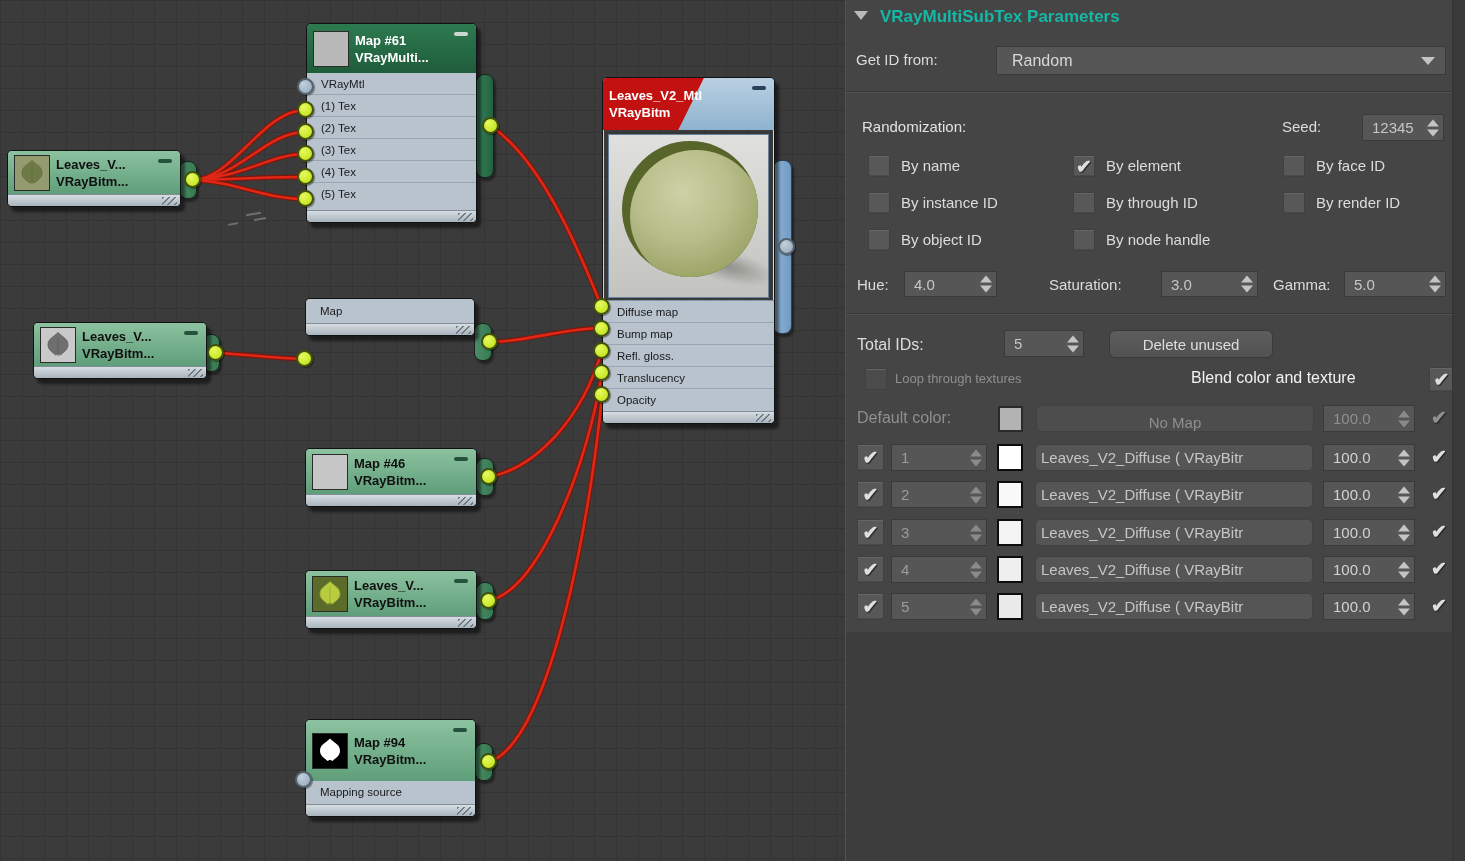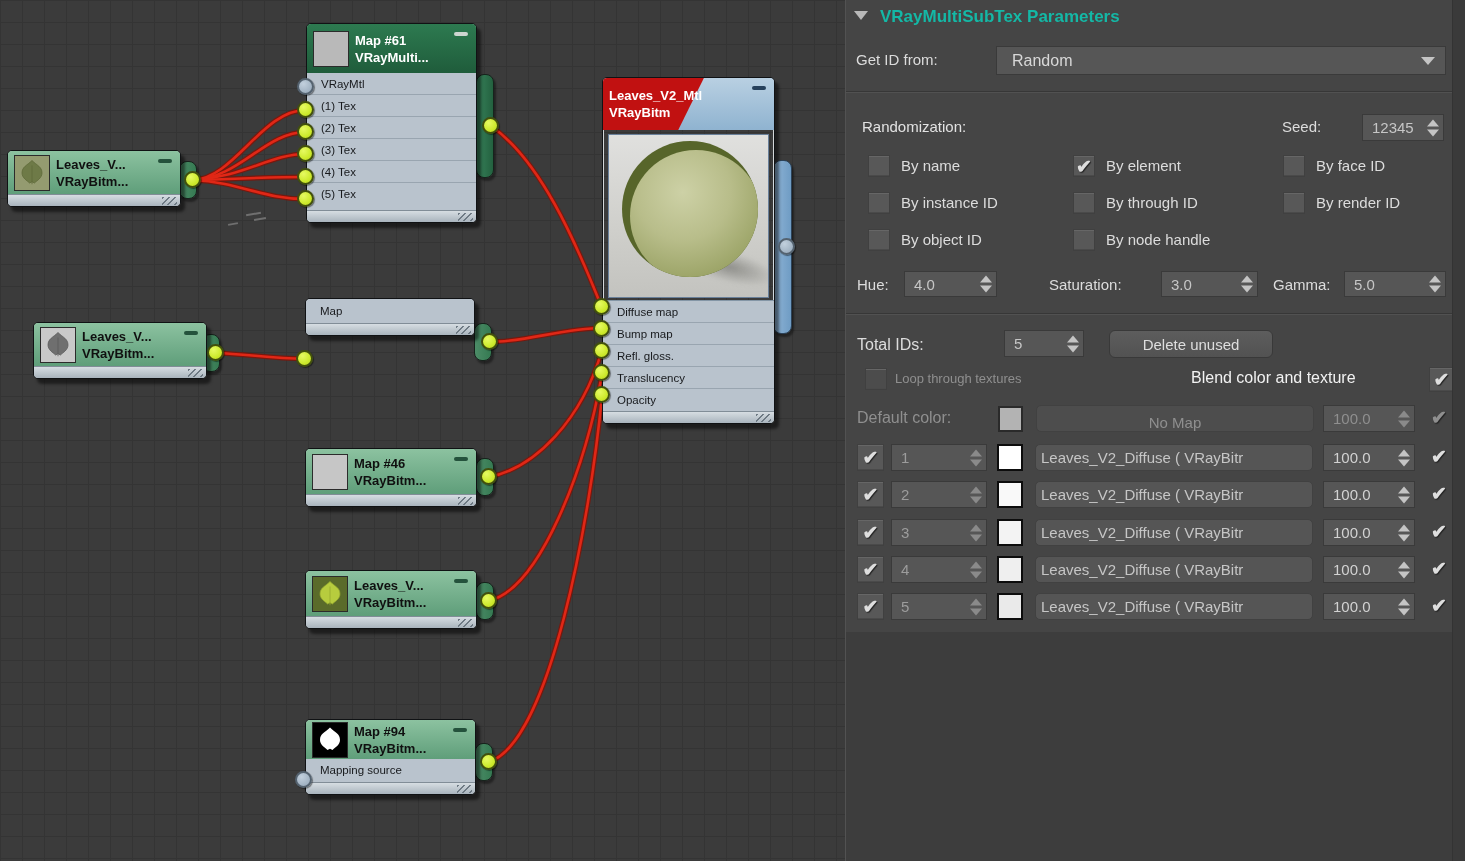--- a/index.html
+++ b/index.html
@@ -250,21 +250,21 @@
           <div>VRayBitm...</div>
         </div>
         <div class="minus dark"></div>
       </div>
       <div class="nfoot">
           <div class="grip"></div>
         </div>
     </div>
 
     <div class="node" style="left:305px;top:719px;width:171px">
-      <div class="nhead green" style="height:39px">
+      <div class="nhead green" style="height:61px">
         <div class="thumb" style="background:#000">
           <svg width="30" height="30" viewBox="0 0 24 24">
             <path d="M12 2 C8 6 4 7 4 12 C4 16 8 18 10 20 L12 19 L14 20 C16 18 20 16 20 12 C20 7 16 6 12 2 Z M12 8 L12 22" fill="#fff"></path>
           </svg>
         </div>
         <div class="ntitles">
           <div>Map #94</div>
           <div>VRayBitm...</div>
         </div>
         <div class="minus dark"></div>

